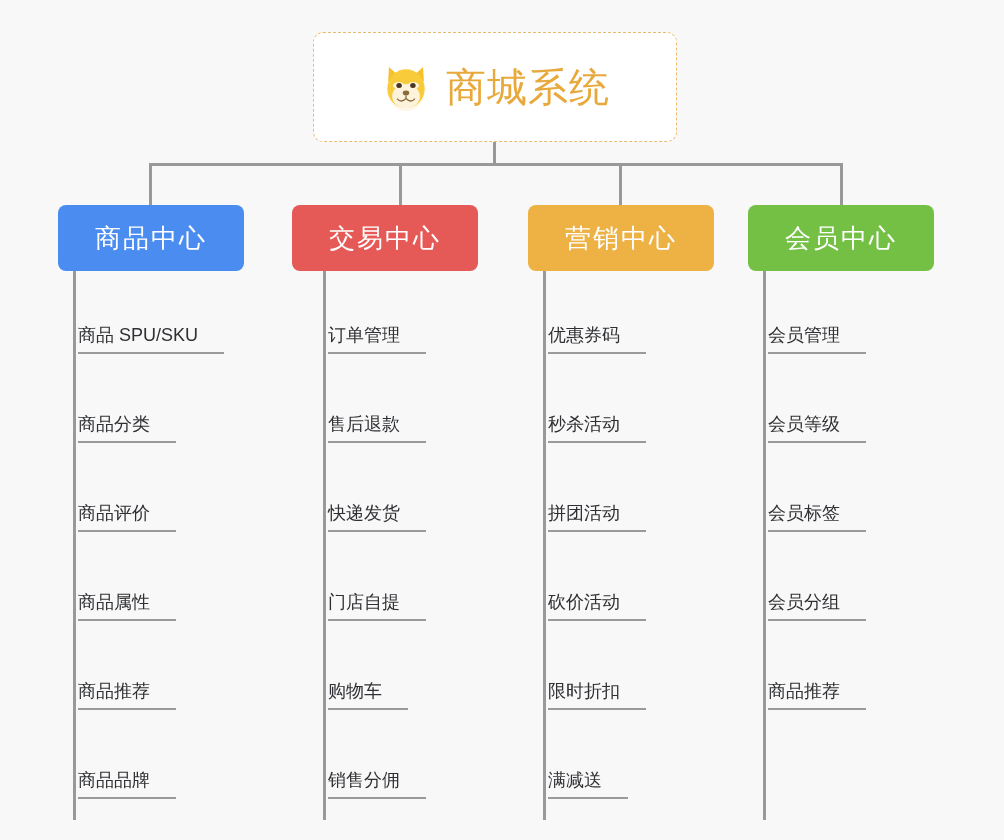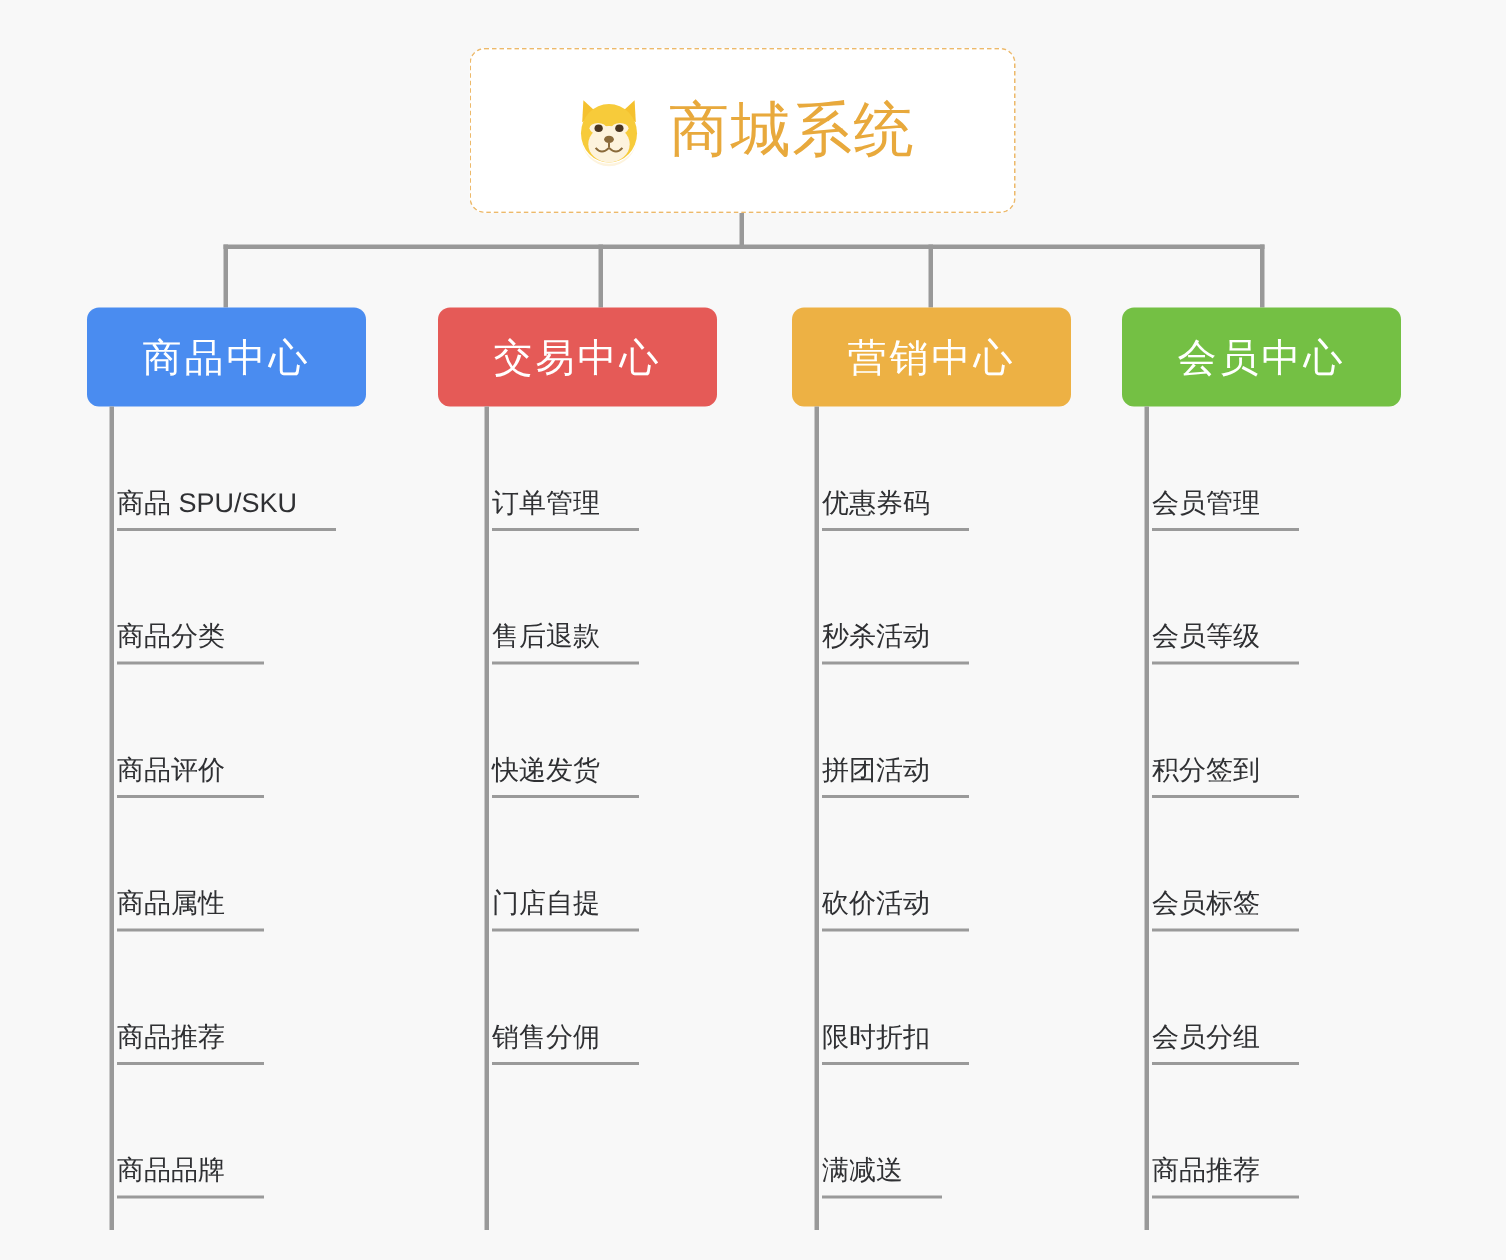--- a/index.html
+++ b/index.html
@@ -192,20 +192,23 @@
     <div class="leaf-item">
         <span class="leaf-label">售后退款</span>
       </div>
     <div class="leaf-item">
         <span class="leaf-label">快递发货</span>
       </div>
     <div class="leaf-item">
         <span class="leaf-label">门店自提</span>
       </div>
     <div class="leaf-item">
+        <span class="leaf-label">购物车</span>
+      </div>
+    <div class="leaf-item">
         <span class="leaf-label">销售分佣</span>
       </div>
   </div>
 
   <div class="column col-3">
     <div class="cat-header" style="background:#edb144;">
       <span>营销中心</span>
     </div>
   </div>
   <div class="leaf-list" style="left:528px;">
@@ -235,23 +238,20 @@
     </div>
   </div>
   <div class="leaf-list" style="left:748px;">
     <div class="leaf-item">
         <span class="leaf-label">会员管理</span>
       </div>
     <div class="leaf-item">
         <span class="leaf-label">会员等级</span>
       </div>
     <div class="leaf-item">
-        <span class="leaf-label">积分签到</span>
-      </div>
-    <div class="leaf-item">
         <span class="leaf-label">会员标签</span>
       </div>
     <div class="leaf-item">
         <span class="leaf-label">会员分组</span>
       </div>
     <div class="leaf-item">
         <span class="leaf-label">商品推荐</span>
       </div>
   </div>
 

